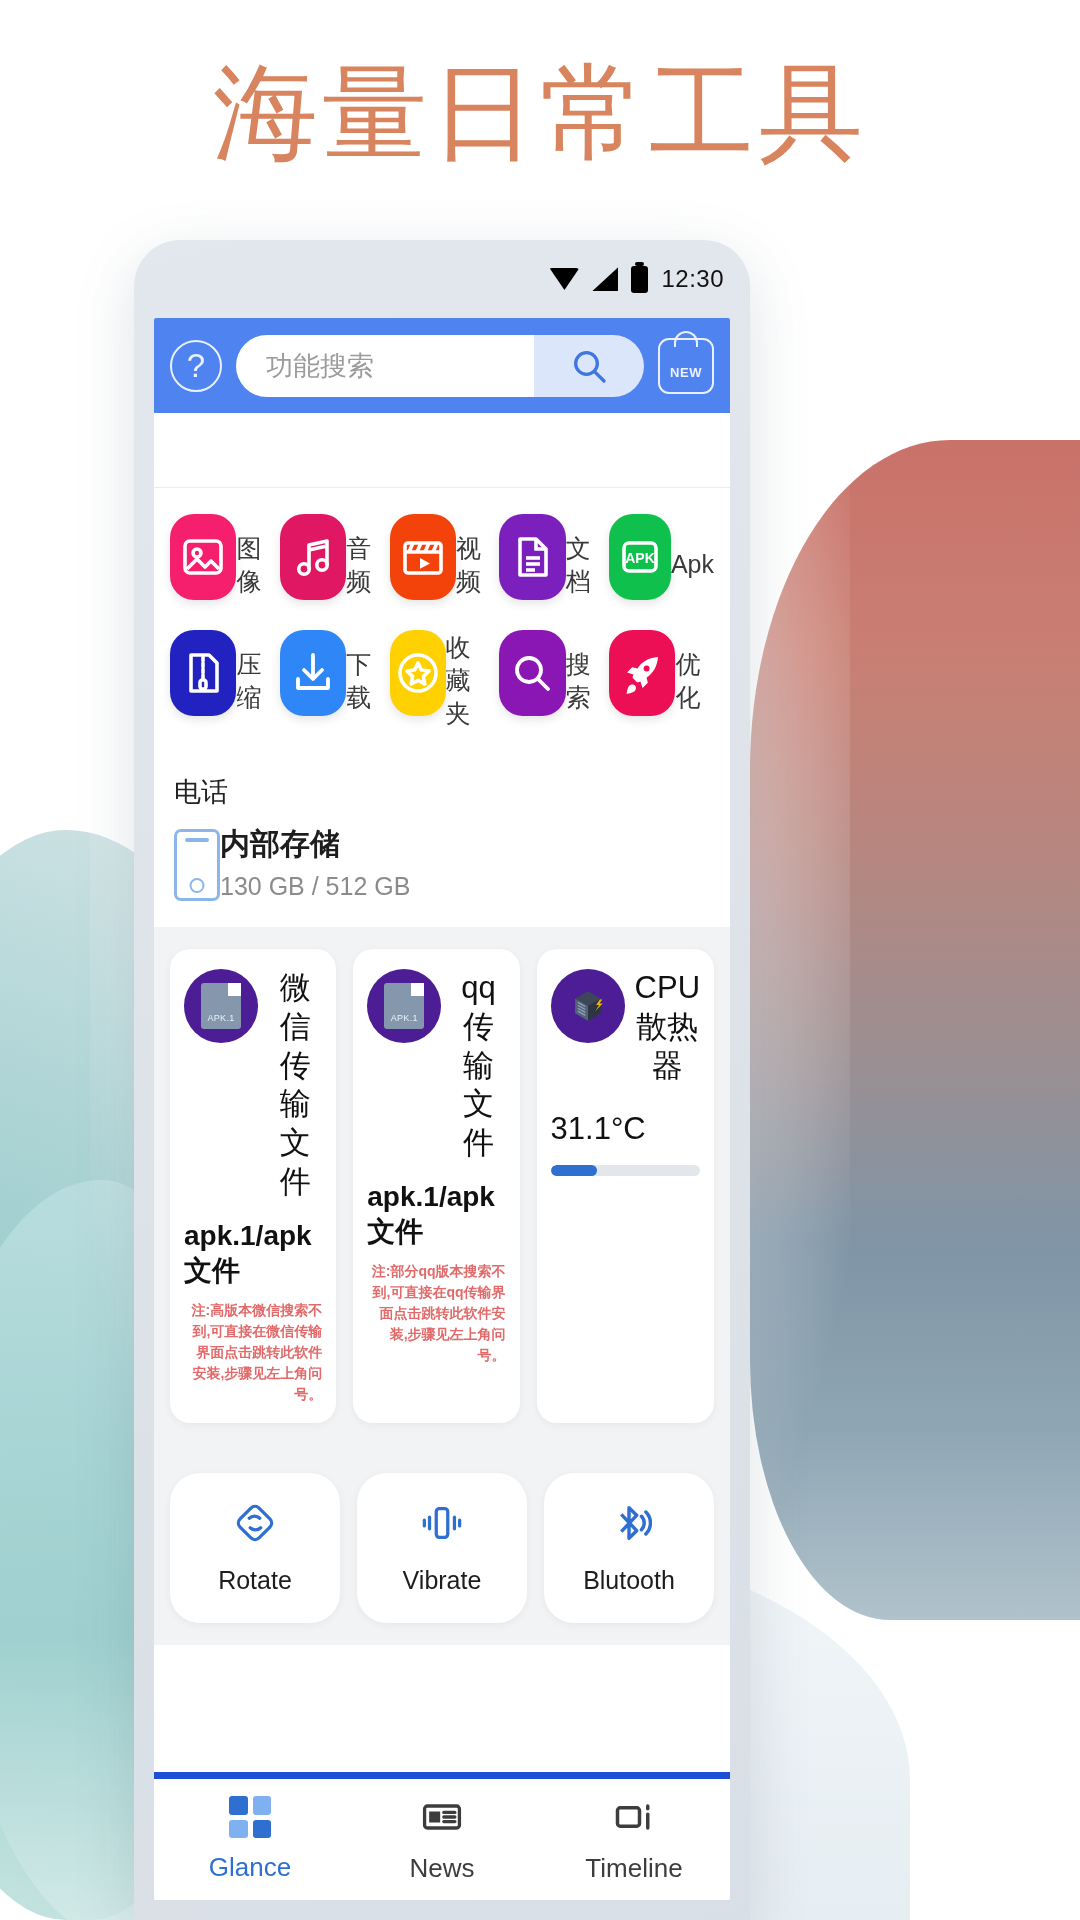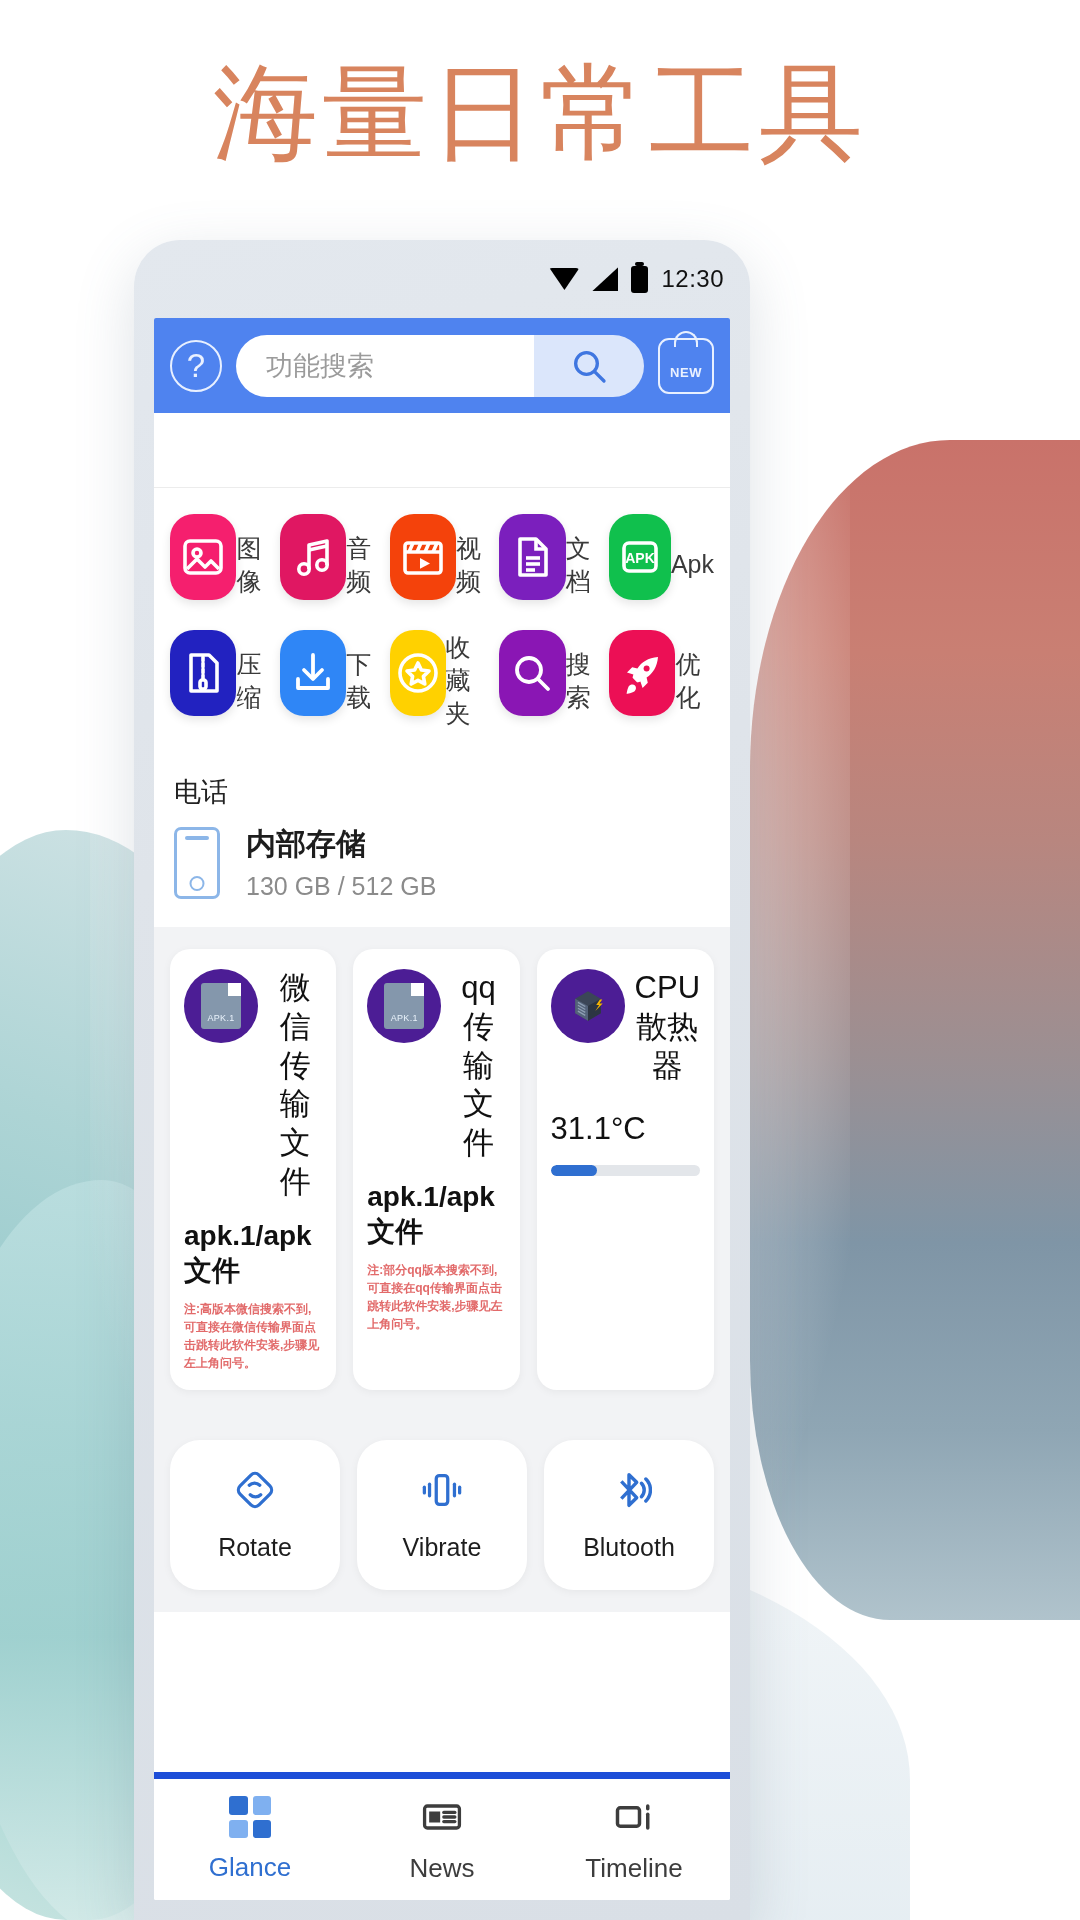--- a/index.html
+++ b/index.html
@@ -114,21 +114,21 @@
   .tile { width:105px; display:flex; flex-direction:row; align-items:center; }
   .tile-icon {
     width:86px;height:86px;border-radius:24px;display:flex;align-items:center;justify-content:center;
     box-shadow:0 4px 10px rgba(0,0,0,.10);
   }
   .tile-icon svg { width:48px;height:48px; }
   .tile-label { margin-top:15px; font-size:25px; color:#3a3a3a; }
 
   
   .sec-title { font-size:27px; color:#222; padding:22px 20px 6px; font-weight:500; }
-  .store-row { display:flex; align-items:center; padding:8px 20px 26px; gap:26px; }
+  .store-row { display:flex; align-items:flex-end; padding:8px 20px 26px; }
   .store-ico { width:46px;height:72px;border:3px solid #8cb6e8;border-radius:7px;position:relative; }
   .store-ico:before{content:"";position:absolute;top:6px;left:8px;right:8px;height:4px;background:#8cb6e8;border-radius:2px;}
   .store-ico:after{content:"";position:absolute;bottom:5px;left:50%;transform:translateX(-50%);width:11px;height:11px;border:2px solid #8cb6e8;border-radius:50%;}
   .store-name { font-size:30px; color:#1d1d1d; font-weight:bold; }
   .store-sub { font-size:25px; color:#8b8b8b; margin-top:7px; }
 
   
   .card-area { background:#f2f3f5; padding:22px 16px 10px; }
   .card-row { display:flex; gap:17px; }
   .card {
@@ -139,21 +139,21 @@
   .card-badge {
     width:74px;height:74px;border-radius:50%;background:#4c1d95;flex:0 0 auto;
     display:flex;align-items:center;justify-content:center;
   }
   .apkdoc { width:40px;height:46px;background:#8497ac;border-radius:3px;position:relative;
             display:flex;align-items:flex-end;justify-content:center; }
   .apkdoc:before{content:"";position:absolute;top:0;right:0;width:13px;height:13px;background:#fff;}
   .apkdoc span{font-size:9px;color:#e9f2fb;margin-bottom:6px;letter-spacing:.3px;}
   .card-title { flex:1 1 auto; font-size:31px; color:#111; font-weight:500; line-height:1.25; text-align:center; }
   .card-sub { font-size:28px; color:#111; font-weight:bold; margin-top:18px; }
-  .card-note { font-size:12px; color:#e26a6a; line-height:1.5; margin-top:10px; font-weight:bold; }
+  .card-note { font-size:14px; color:#e26a6a; line-height:1.5; margin-top:10px; font-weight:bold;text-align:right; }
 
   .cpu-icon { width:44px;height:44px;position:relative; }
   .card-temp { font-size:31px; color:#111; margin-top:26px; }
   .bar-track { margin-top:18px; height:11px; background:#e3e6ea; border-radius:6px; overflow:hidden; }
   .bar-fill { height:100%; background:#2f6fd0; border-radius:6px; width:31%; }
 
   
   .toggle-area { background:#f2f3f5; padding:40px 16px 22px; }
   .toggle-row { display:flex; gap:17px; }
   .toggle {

